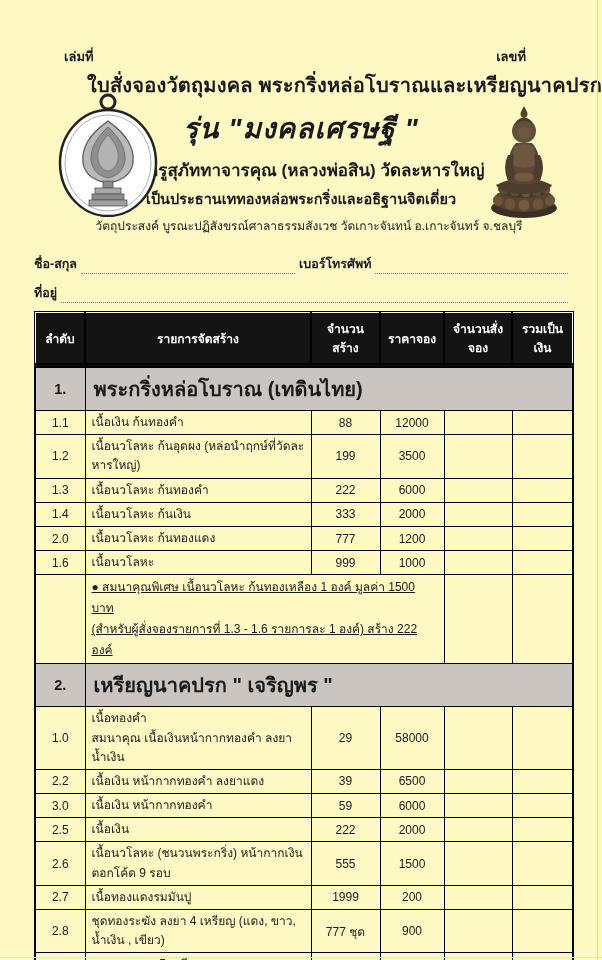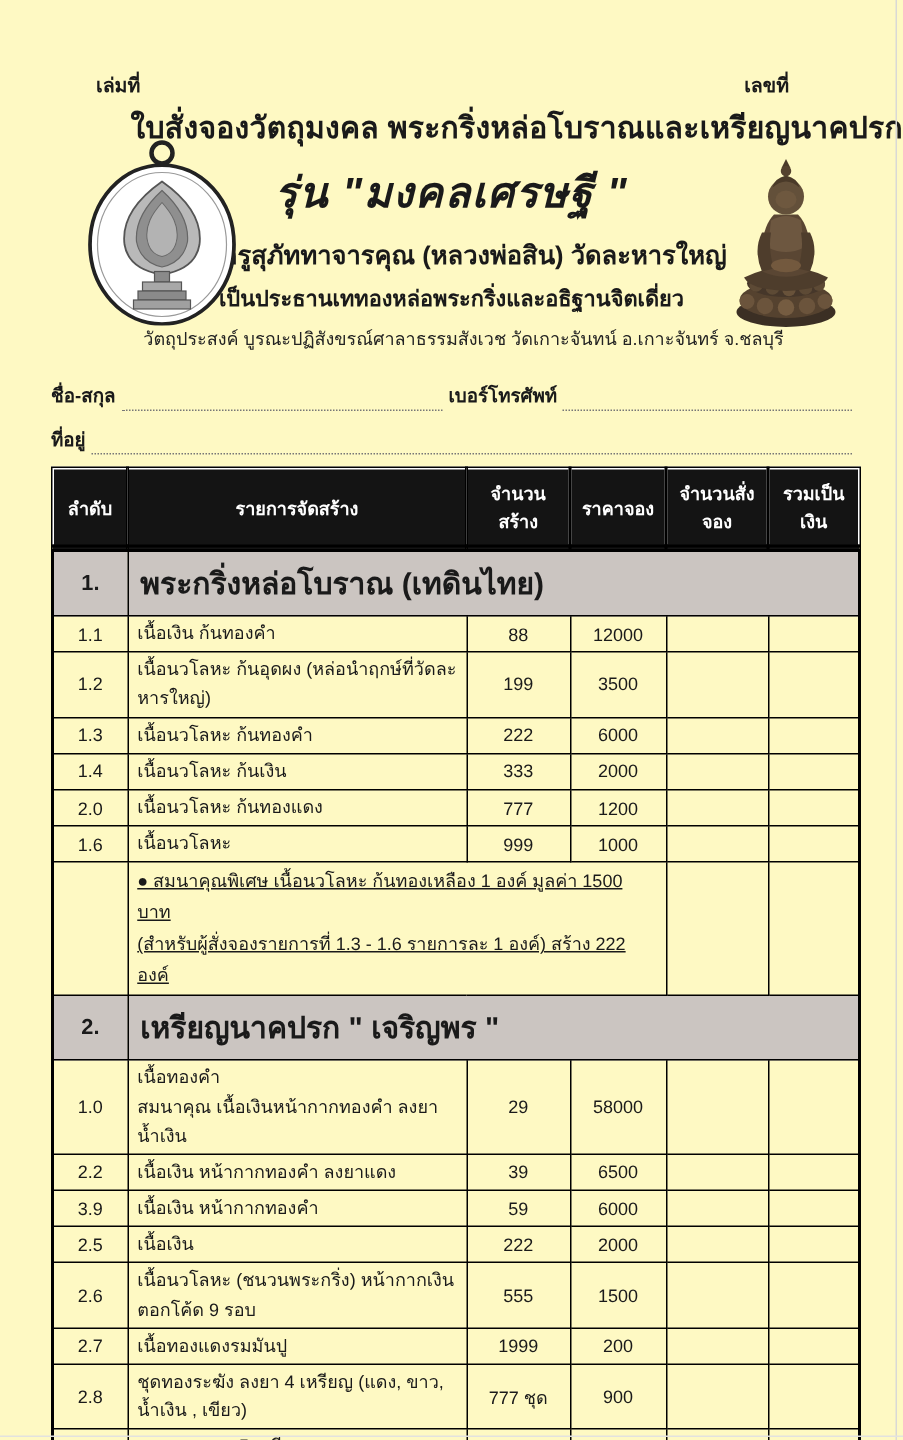--- a/index.html
+++ b/index.html
@@ -231,21 +231,21 @@
         </tr>
         <tr>
           <td class="no">2.2</td>
           <td class="multiline">เนื้อเงิน หน้ากากทองคำ ลงยาแดง</td>
           <td class="c">39</td>
           <td class="c">6500</td>
           <td class="c"></td>
           <td class="c"></td>
         </tr>
         <tr>
-          <td class="no">3.9</td>
+          <td class="no">3.0</td>
           <td class="multiline">เนื้อเงิน หน้ากากทองคำ</td>
           <td class="c">59</td>
           <td class="c">6000</td>
           <td class="c"></td>
           <td class="c"></td>
         </tr>
         <tr>
           <td class="no">2.5</td>
           <td class="multiline">เนื้อเงิน</td>
           <td class="c">222</td>

